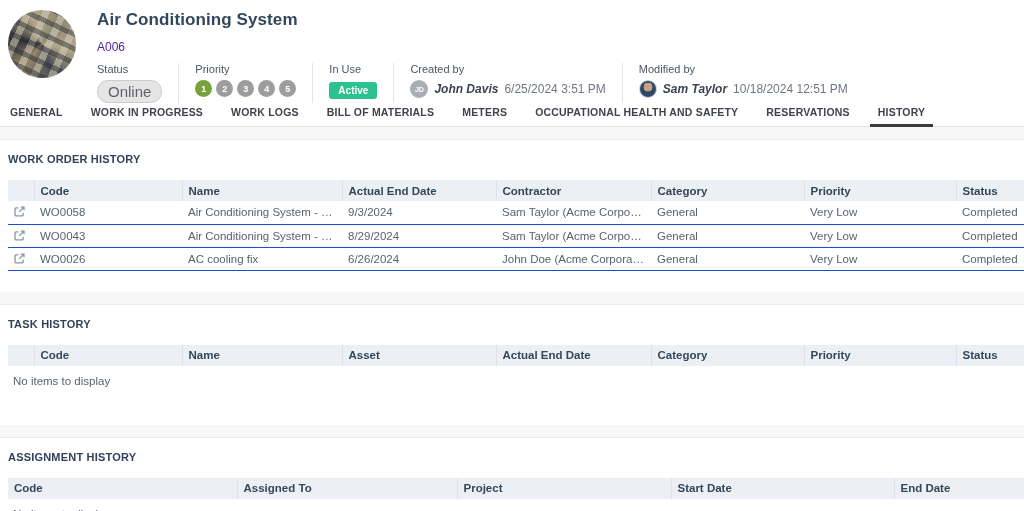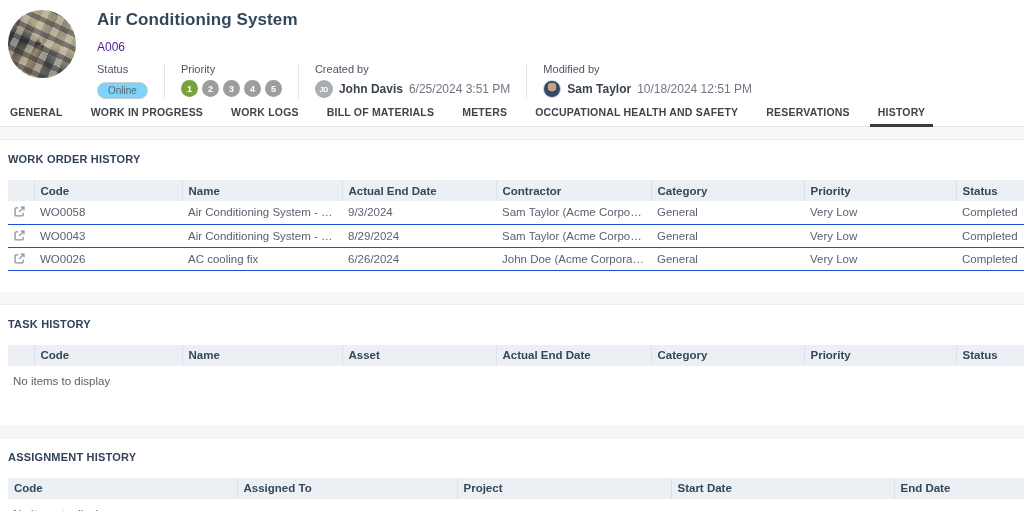--- a/index.html
+++ b/index.html
@@ -14,30 +14,30 @@
       repeating-linear-gradient(115deg, rgba(214,205,184,.55) 0 7px, rgba(0,0,0,0) 7px 16px),
       conic-gradient(from 40deg, #8c8874, #b5a98c, #4a4f55, #97876a, #31343a, #b3a78a, #8c8874);
   }
   .header-main { margin-left: 21px; flex: 1; }
   .page-title { font-size: 17px; font-weight: bold; color: #33475b; padding-top: 2px; letter-spacing: .1px; }
   .page-code { font-size: 12px; color: #4c1d95; margin-top: 10px; }
   .info-row { display: flex; margin-top: 9px; }
   .info-group { padding: 0 16px; border-left: 1px solid #e3e5e8; }
   .info-group:first-child { border-left: none; padding-left: 0; }
   .info-label { font-size: 11px; color: #4b5563; margin-bottom: 5px; }
-  .pill-online { display: inline-block; font-size: 10px; color: #5f6368; border: 1px solid #c9ccd1;
-    border-radius: 11px; padding: 2px 10px; background: #7dd3fc; }
+  .pill-online { display: inline-block; font-size: 15px; color: #5f6368; border: 1px solid #c9ccd1;
+    border-radius: 11px; padding: 2px 10px; background: #e5e5e5; }
   .prio-dots { display: flex; gap: 4px; margin-top: 1px; }
   .prio-dot { width: 17px; height: 17px; border-radius: 50%; background: #9d9d9d; color: #fff;
     font-size: 9px; font-weight: bold; display: flex; align-items: center; justify-content: center; }
   .prio-dot.active { background: #76a33c; }
   .badge-active { display: inline-block; font-size: 10px; font-weight: bold; color: #fff;
     background: #2cc18f; border-radius: 3px; padding: 3px 9px; }
   .person { display: flex; align-items: center; gap: 6px; font-size: 12px; color: #707780; }
-  .person b { color: #3b4350; }
+  .person b { color: #3b4350; font-style: italic; }
   .avatar-initials { width: 18px; height: 18px; border-radius: 50%; background: #a9adb4; color: #fff;
     font-size: 7px; font-weight: bold; display: flex; align-items: center; justify-content: center; flex: 0 0 18px; }
   .avatar-photo { width: 18px; height: 18px; border-radius: 50%; flex: 0 0 18px; border: 1px solid #c8cdd6;
     background: radial-gradient(circle at 50% 38%, #c8a17e 0 34%, #31486b 36% 100%); }
 
   
   .tabbar { display: flex; align-items: stretch; height: 30px; border-bottom: 1px solid #e2e2e2;
     padding-left: 10px; margin-top: 1px; }
   .tab { display: flex; align-items: center; padding: 0 14px; font-size: 10.5px; font-weight: bold;
     letter-spacing: .2px; color: #3f434b; cursor: pointer; position: relative; white-space: nowrap; }
@@ -83,20 +83,24 @@
         <div class="info-label">Priority</div>
         <div class="prio-dots">
           <span class="prio-dot active">1</span>
           <span class="prio-dot">2</span>
           <span class="prio-dot">3</span>
           <span class="prio-dot">4</span>
           <span class="prio-dot">5</span>
         </div>
       </div>
       <div class="info-group">
+        <div class="info-label">In Use</div>
+        <span class="badge-active">Active</span>
+      </div>
+      <div class="info-group">
         <div class="info-label">Created by</div>
         <div class="person">
           <span class="avatar-initials">JD</span>
           <b>John Davis</b>
           <span>6/25/2024 3:51 PM</span>
         </div>
       </div>
       <div class="info-group">
         <div class="info-label">Modified by</div>
         <div class="person">

